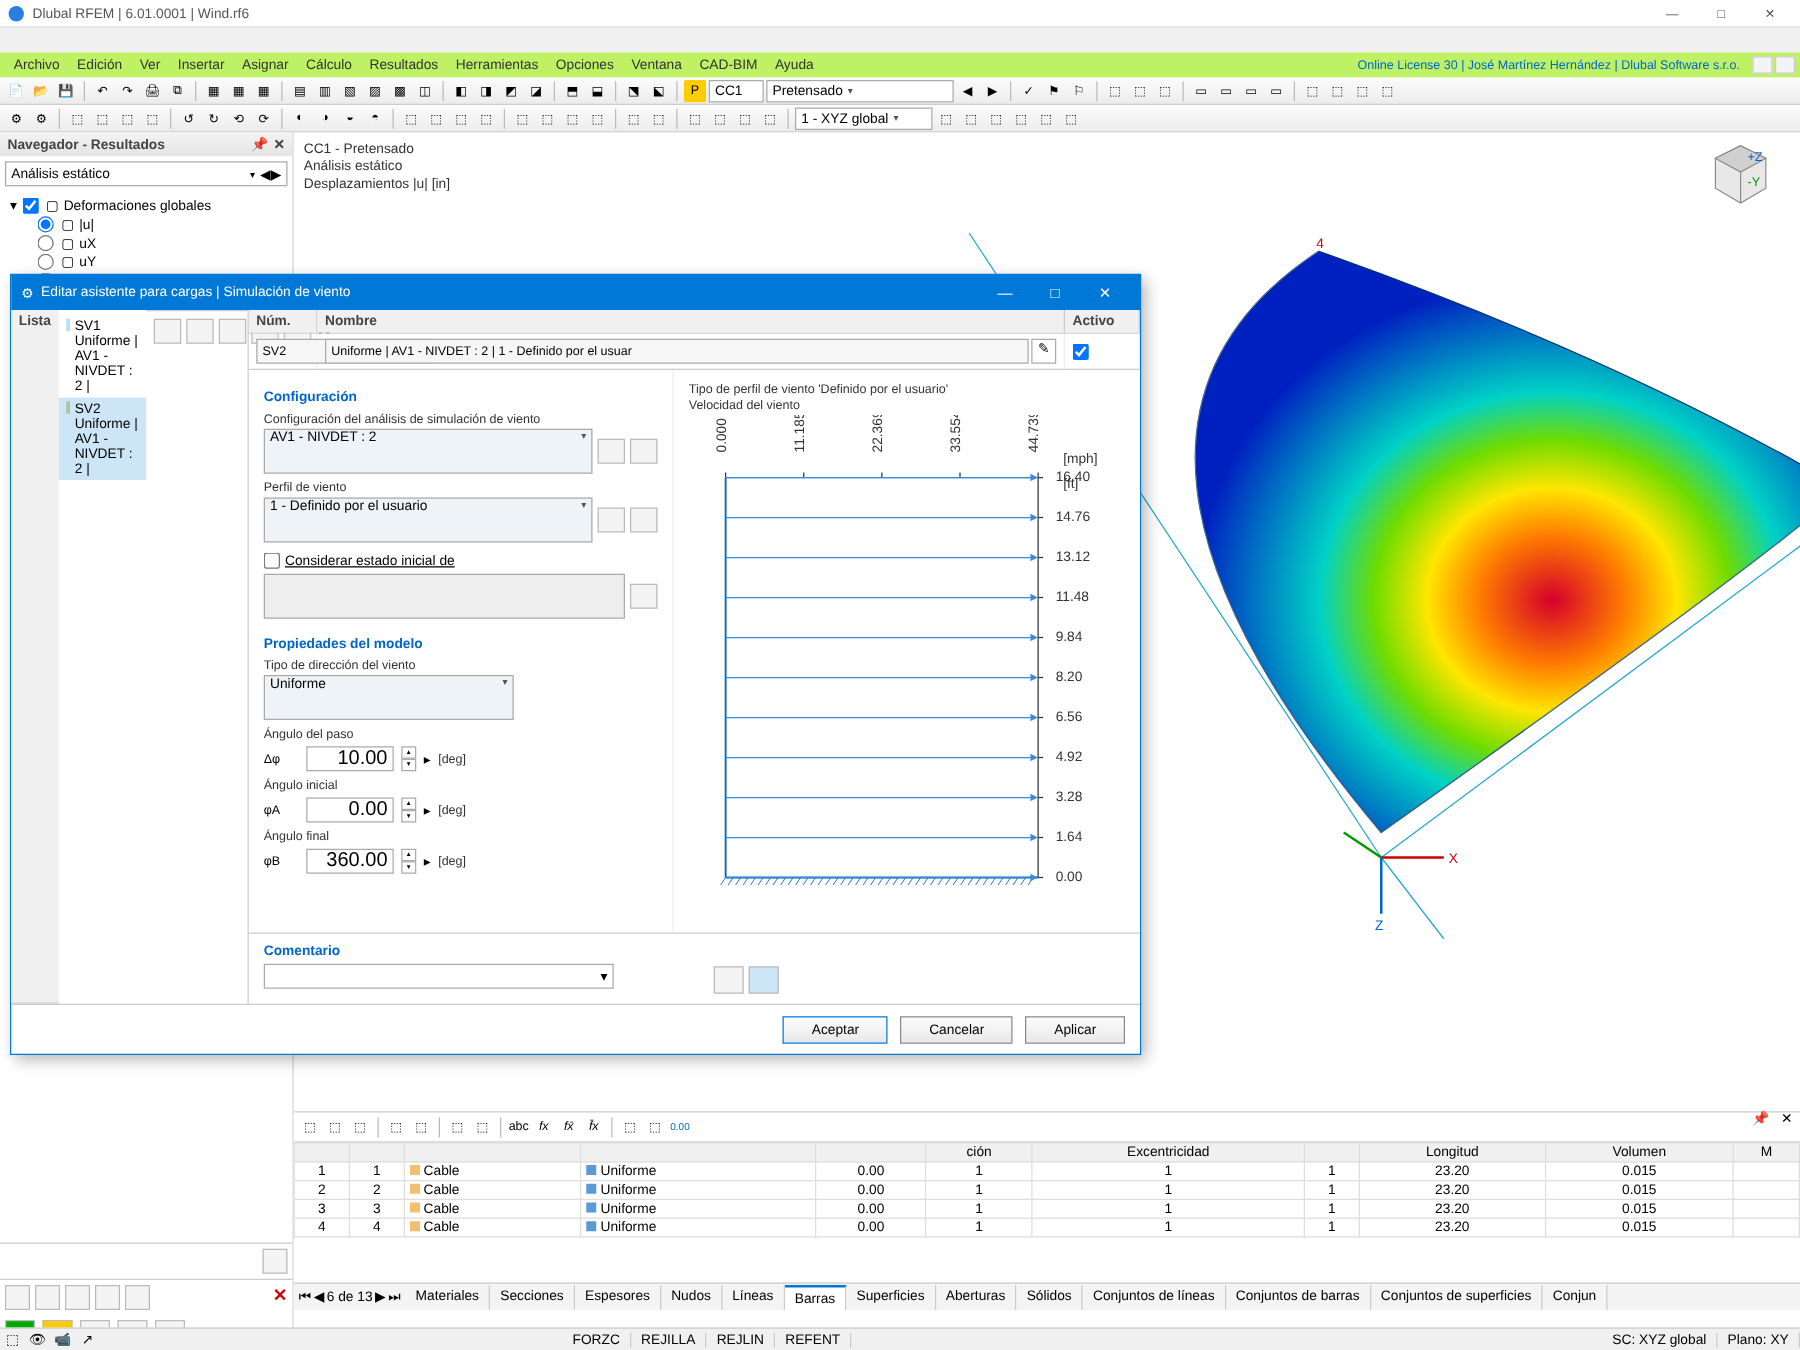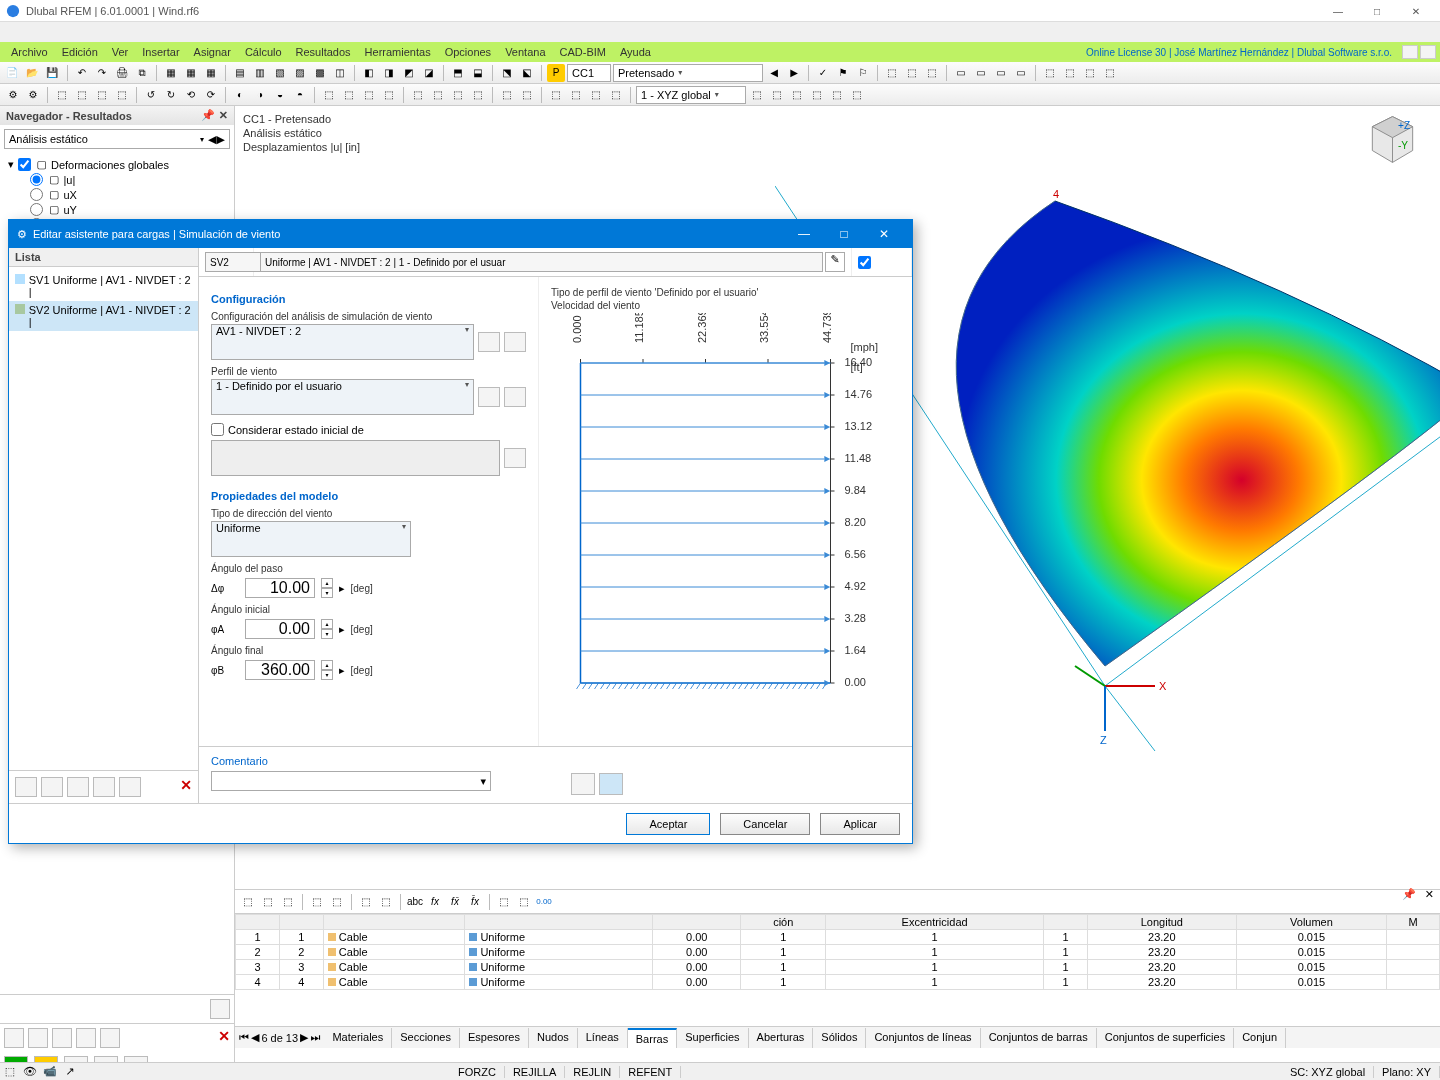--- a/index.html
+++ b/index.html
@@ -59,21 +59,21 @@
 .statusbar { position: absolute; bottom: 0; left: 0; right: 0; height: 18px; background: #f0f0f0; border-top: 1px solid #ccc; display: flex; align-items: center; font-size: 10px; }
 .statusbar .cell { padding: 0 8px; border-right: 1px solid #ccc; }
 
 
 .modal-backdrop { position: absolute; top: 219px; left: 8px; width: 905px; height: 625px; background: #fff; border: 1px solid #0078d7; box-shadow: 4px 4px 12px rgba(0,0,0,0.3); display: flex; flex-direction: column; z-index: 100; }
 .modal-title { height: 28px; background: #0078d7; color: #fff; display: flex; align-items: center; padding: 0 8px; font-size: 12px; }
 .modal-title .spacer { flex: 1; }
 .modal-title .wbtn { width: 40px; text-align: center; font-size: 12px; }
 .modal-body { flex: 1; display: flex; overflow: hidden; }
 
-.modal-left { width: 190px; border-right: 1px solid #ccc; display: flex; flex-direction: column; }
+.modal-left { width: 190px; border-right: 1px solid #ccc; display: flex; flex-direction: row; }
 .modal-left .lh { background: #f0f0f0; padding: 3px 6px; border-bottom: 1px solid #ccc; color: #444; font-weight: bold; }
 .modal-left .litems { flex: 1; padding: 4px 0; }
 .modal-left .litem { padding: 3px 6px; display: flex; align-items: flex-start; gap: 4px; font-size: 10px; }
 .modal-left .litem.selected { background: #cde6f7; }
 .modal-left .litem .sw { width: 10px; height: 10px; }
 .modal-left .lfoot { border-top: 1px solid #ccc; padding: 6px; display: flex; gap: 4px; }
 .modal-left .lfoot .lfb { width: 22px; height: 20px; border: 1px solid #bbb; background: #f4f4f4; }
 .modal-left .xred { color: #c00; font-weight: bold; margin-left: auto; font-size: 14px; }
 
 .modal-right { flex: 1; display: flex; flex-direction: column; overflow: hidden; }
@@ -91,21 +91,21 @@
 .modal-tabs .mtab.active { background: #fff; border-bottom: 1px solid #fff; margin-bottom: -1px; }
 
 .modal-content { flex: 1; display: flex; overflow: hidden; }
 .modal-form { width: 340px; padding: 10px 12px; border-right: 1px solid #eee; overflow-y: auto; }
 .modal-form .section-title { color: #0066cc; font-weight: bold; margin: 6px 0 4px; }
 .modal-form .flabel { color: #333; margin: 6px 0 2px; font-size: 10px; }
 .modal-form .fselect { display: flex; align-items: center; gap: 4px; }
 .modal-form .fselect .sel { flex: 1; height: 36px; border: 1px solid #aaa; background: #eef3f8; padding: 0 4px; display: flex; align-items: flex-start; font-size: 10px; }
 .modal-form .fselect .sel .arrow { margin-left: auto; font-size: 8px; color: #555; }
 .modal-form .fselect .sbtn { width: 22px; height: 20px; border: 1px solid #bbb; background: #f4f4f4; }
-.modal-form .fcheck { display: flex; align-items: center; gap: 4px; margin: 8px 0 4px; }
+.modal-form .fcheck { display: flex; align-items: center; gap: 4px; margin: 8px 0 4px; text-decoration: underline; }
 .modal-form .frow { display: flex; align-items: center; gap: 6px; margin: 4px 0; }
 .modal-form .frow .rlabel { width: 28px; font-size: 10px; }
 .modal-form .frow .rnum { width: 70px; height: 20px; border: 1px solid #aaa; text-align: right; padding: 0 4px; font-size: 16px; }
 .modal-form .frow .spin { width: 12px; height: 20px; display: flex; flex-direction: column; }
 .modal-form .frow .spin .sp { flex: 1; border: 1px solid #aaa; font-size: 6px; text-align: center; line-height: 8px; }
 .modal-form .frow .runit { font-size: 10px; color: #333; }
 
 .modal-chart { flex: 1; padding: 10px 12px; }
 .modal-chart .ctitle { font-size: 10px; color: #333; margin-bottom: 2px; }
 .modal-chart svg { width: 100%; height: 400px; }
@@ -527,20 +527,25 @@
         <span class="lfb"></span>
         <span class="lfb"></span>
         <span class="lfb"></span>
         <span class="lfb"></span>
         <span class="lfb"></span>
         <span class="xred">✕</span>
       </div>
     </div>
 
     <div class="modal-right">
+      <div class="modal-header-row">
+        <div class="hcell col-num">Núm.</div>
+        <div class="hcell col-name">Nombre</div>
+        <div class="hcell col-active">Activo</div>
+      </div>
       <div class="modal-header-vals">
         <div class="vcell col-num" style="width:55px">
           <input class="input" value="SV2" style="">
         </div>
         <div class="vcell col-name" style="flex:1">
           <input class="input" value="Uniforme | AV1 - NIVDET : 2 | 1 - Definido por el usuar" style="">
           <span style="width:20px;height:20px;border:1px solid #aaa;margin-left:2px;text-align:center">✎</span>
         </div>
         <div class="vcell col-active" style="width:60px">
           <input type="checkbox" checked="" style="">
@@ -727,21 +732,21 @@
               <polygon points="263.78206933547915,79 269.78206933547915,82 263.78206933547915,85" fill="#3a8ad6"></polygon>
               <line x1="20" y1="50" x2="263.78206933547915" y2="50" stroke="#3a8ad6" stroke-width="1"></line>
               <polygon points="263.78206933547915,47 269.78206933547915,50 263.78206933547915,53" fill="#3a8ad6"></polygon>
               <line x1="20" y1="50" x2="270" y2="50" stroke="#3a8ad6" stroke-width="1"></line>
             </svg>
         </div>
       </div>
       <div class="modal-footer-area">
         <div style="display:flex;align-items:flex-start;gap:20px">
           <div style="width:320px">
-            <div class="section-title" style="color:#0066cc;font-weight:normal;margin-bottom:4px">Comentario</div>
+            <div class="section-title" style="color:#0066cc;font-weight:bold;margin-bottom:4px">Comentario</div>
             <div class="fselect">
               <div class="sel" style="background:#fff">
                   <span></span>
                   <span class="arrow" style="margin-left:auto">▾</span>
                 </div>
               <span class="sbtn"></span>
             </div>
           </div>
           <div class="chart-btns" style="margin-left:20px;margin-top:18px">
             <span class="cbtn"></span>

